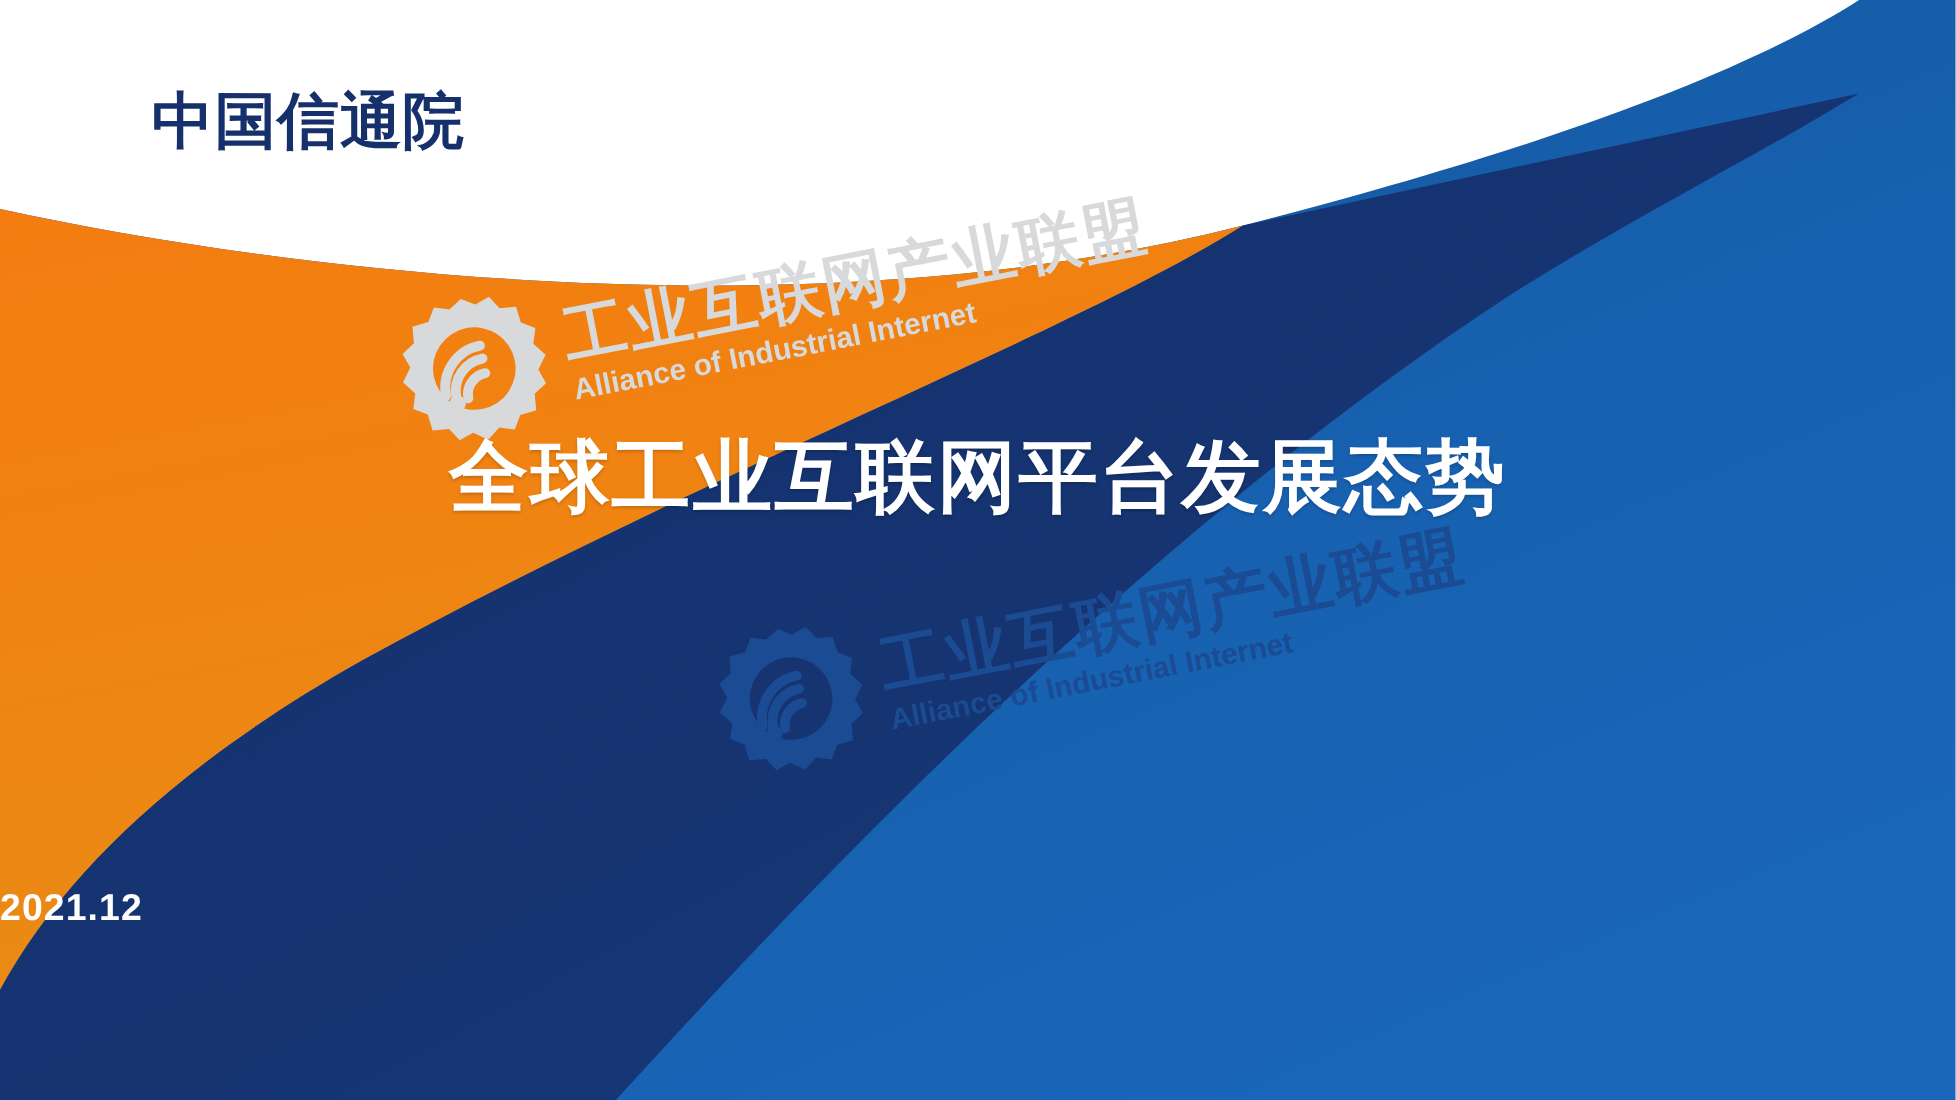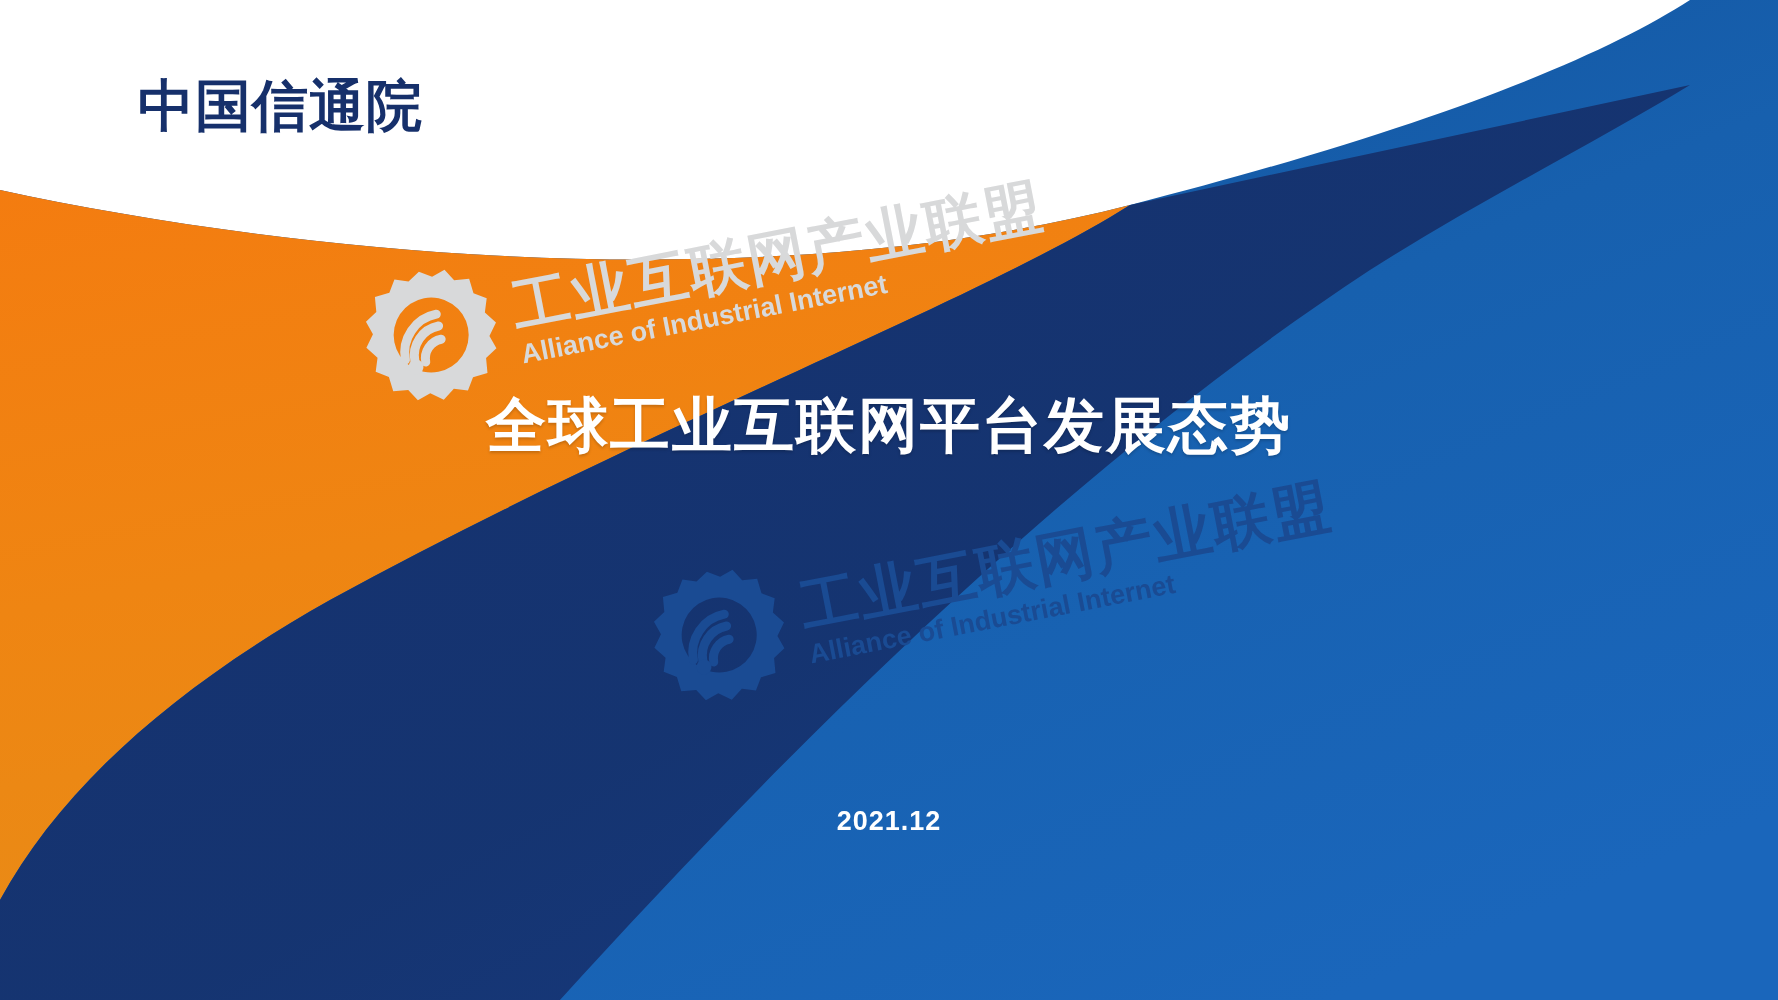--- a/index.html
+++ b/index.html
@@ -79,53 +79,53 @@
     line-height:1;
     display:block;
   }
   #logo-bar{
     margin-top:7px;
     width:186px; height:9px;
     background:linear-gradient(90deg,#16306b 0%,#1b3d86 44%,#2a63b0 52%,#ef7f14 60%,#f08a16 100%);
   }
   #logo-cn{
     margin-left:24px;
-    font-family:Liberation Mono, monospace;
+    font-family:Liberation Sans, sans-serif;
     font-size:56px;
     font-weight:bold;
     color:#16306b;
     line-height:1;
     letter-spacing:1px;
     white-space:nowrap;
   }
 
   
   #slide-title{
     position:absolute;
     left:0; right:0;
     top:386px;
     text-align:center;
     color:#ffffff;
     font-family:"Liberation Sans","DejaVu Sans",sans-serif;
-    font-size:60px;
+    font-size:72px;
     font-weight:bold;
     letter-spacing:2px;
     white-space:nowrap;
     text-shadow:0 2px 3px rgba(0,0,0,0.18);
   }
 
   
   #slide-date{
     position:absolute;
     left:0; right:0;
     top:806px;
-    text-align:center;
+    text-align:left;
     color:#ffffff;
     font-family:"Liberation Sans","DejaVu Sans",sans-serif;
-    font-size:27px;
+    font-size:34px;
     font-weight:bold;
     letter-spacing:1px;
   }
 </style>
 </head>
 <body>
 
 <div id="slide">
 
   <svg id="bg-art" viewBox="0 0 1778 1000" preserveAspectRatio="none" xmlns="http://www.w3.org/2000/svg">

